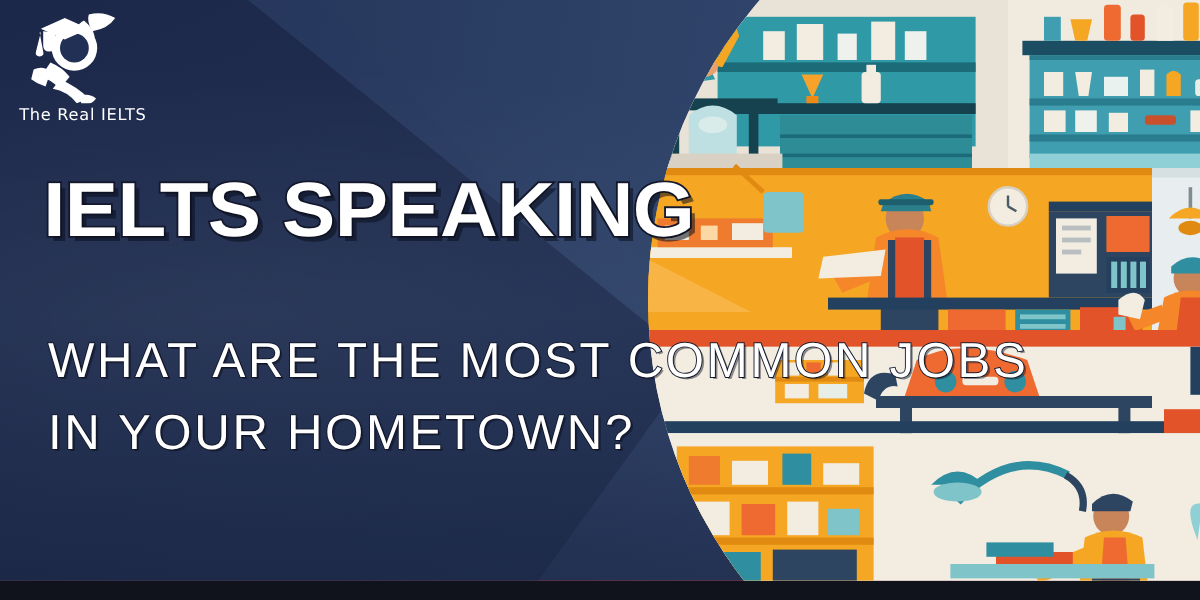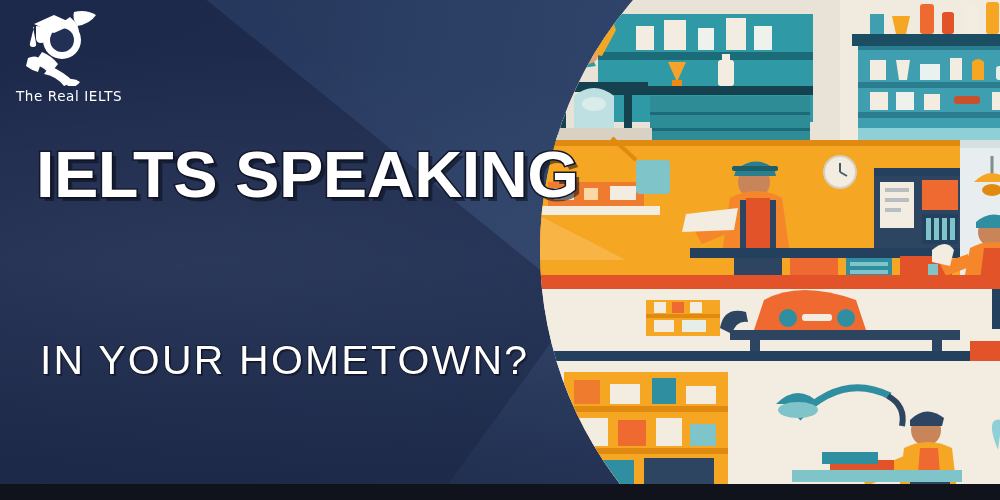--- a/index.html
+++ b/index.html
@@ -373,15 +373,16 @@
         <path d="M16 50 q8 -4 14 2 l-4 12 q-7 -2 -12 -6 z"></path>
         <path d="M38 58 q14 6 24 16 l-10 4 q-8 -10 -20 -12 z"></path>
         <path d="M54 72 q8 -3 14 2 q-4 6 -12 5 z"></path>
       </g>
     </svg>
     <span class="logo-text">The Real IELTS</span>
   </div>
 
   <div class="headline">IELTS SPEAKING</div>
 
+  <div class="subline l1">WHAT ARE THE MOST COMMON JOBS</div>
   <div class="subline l2">IN YOUR HOMETOWN?</div>
 
 </div>
 
 </body></html>

